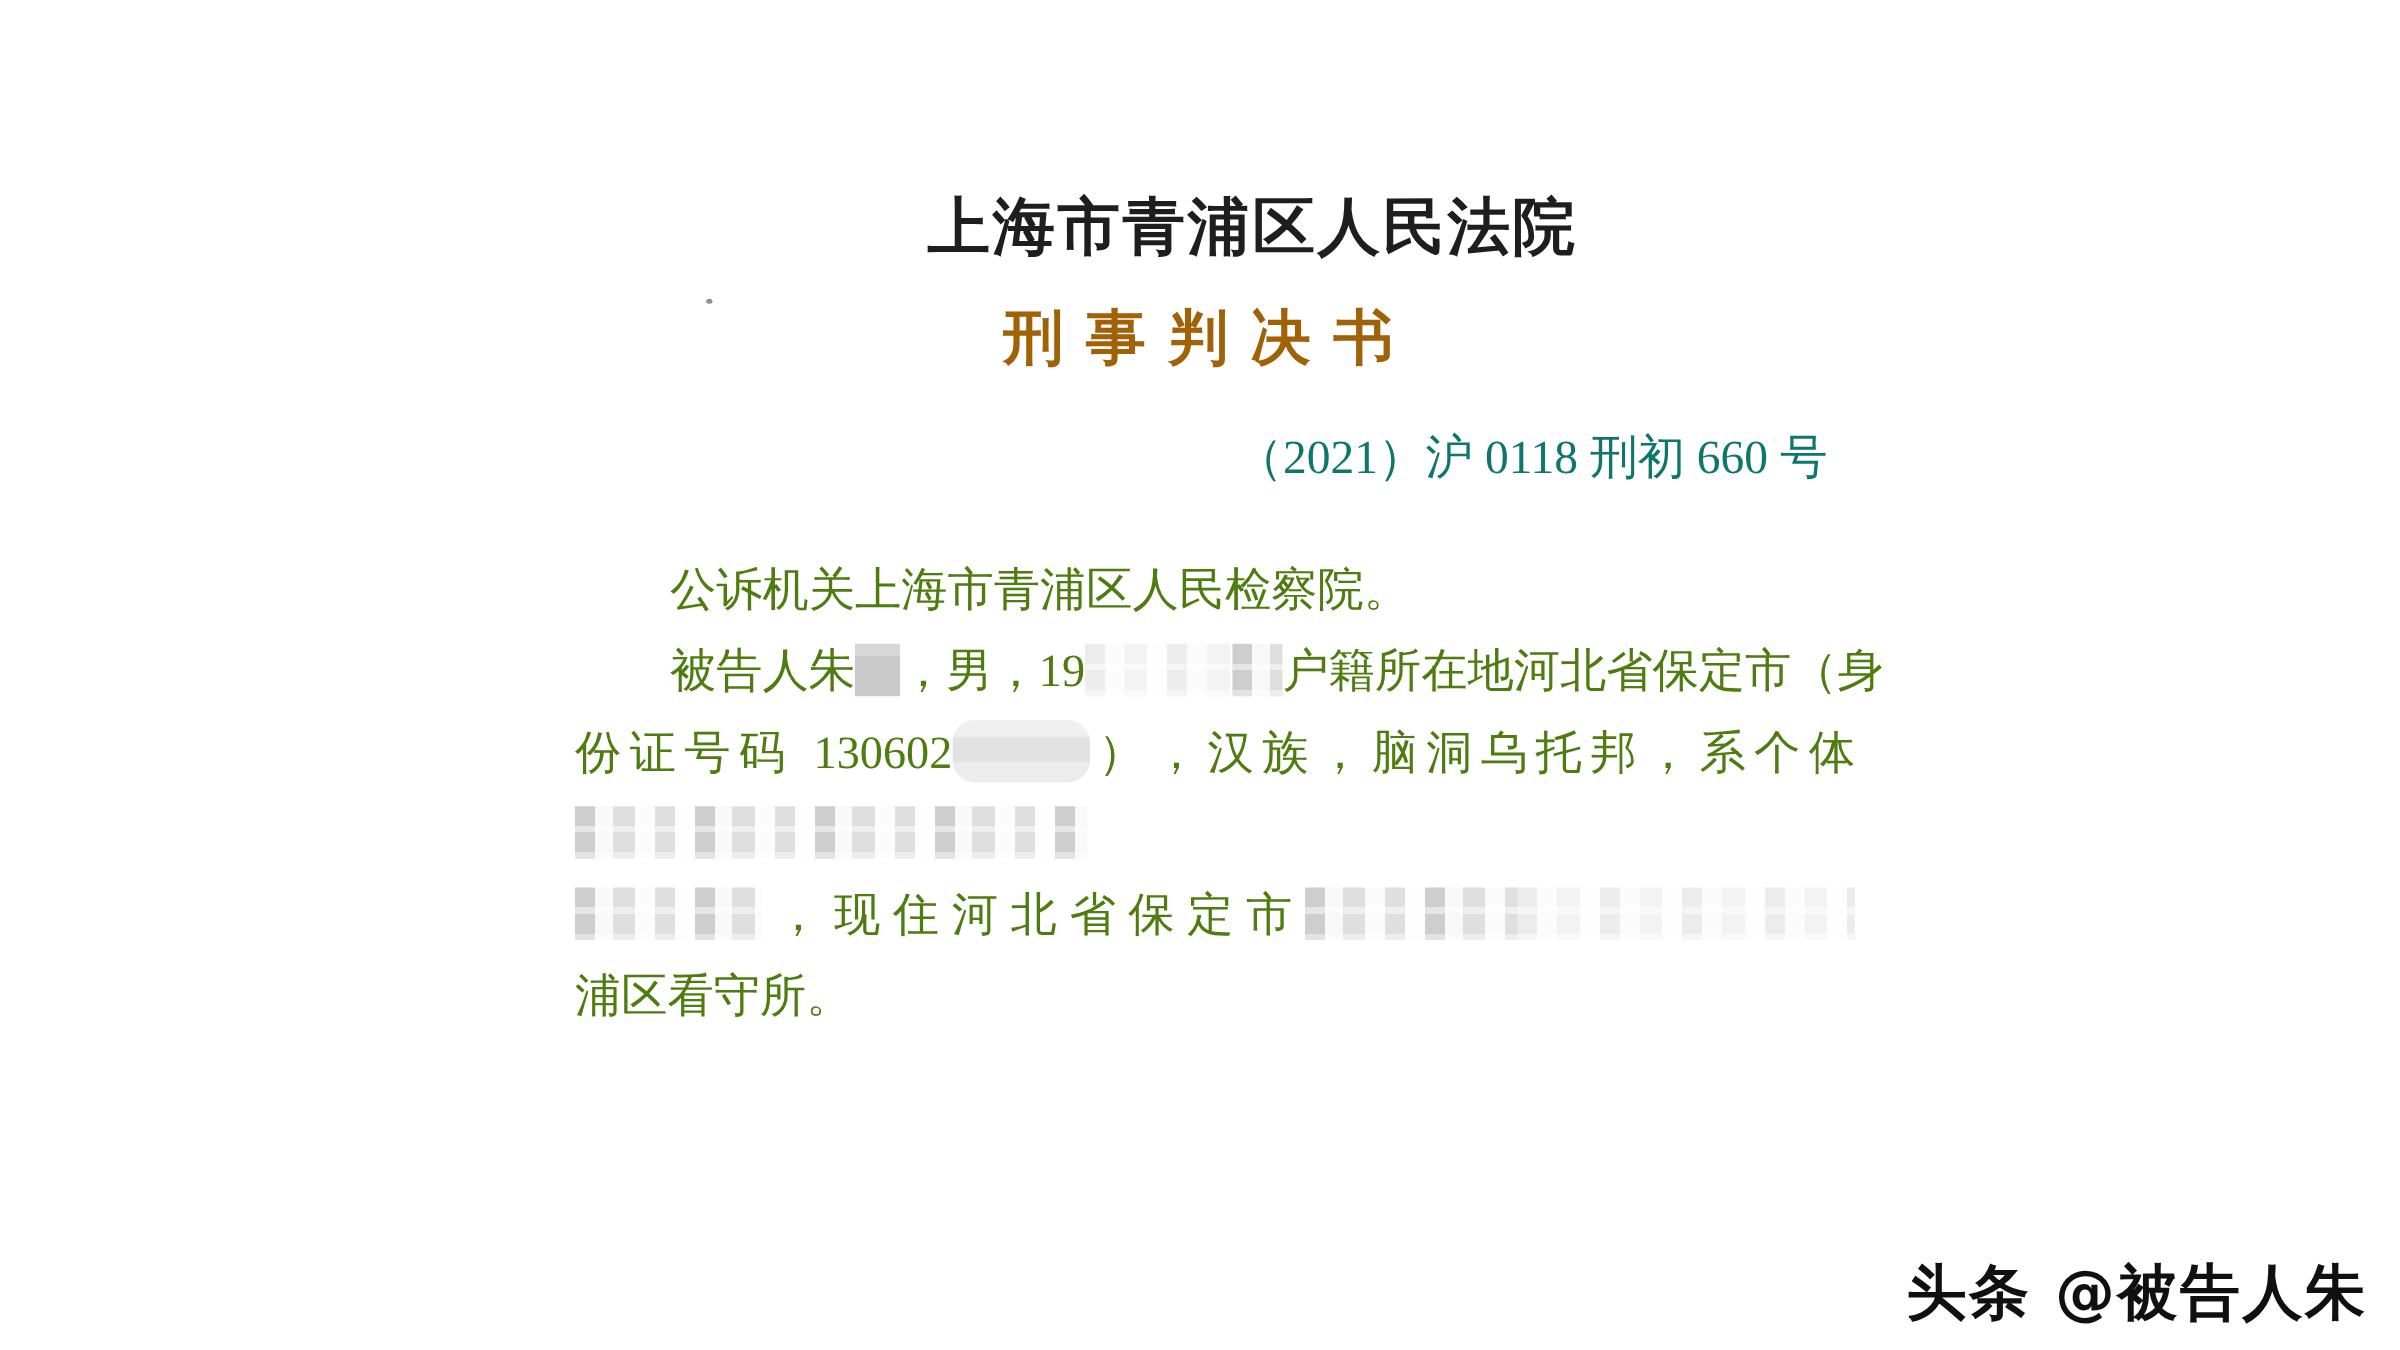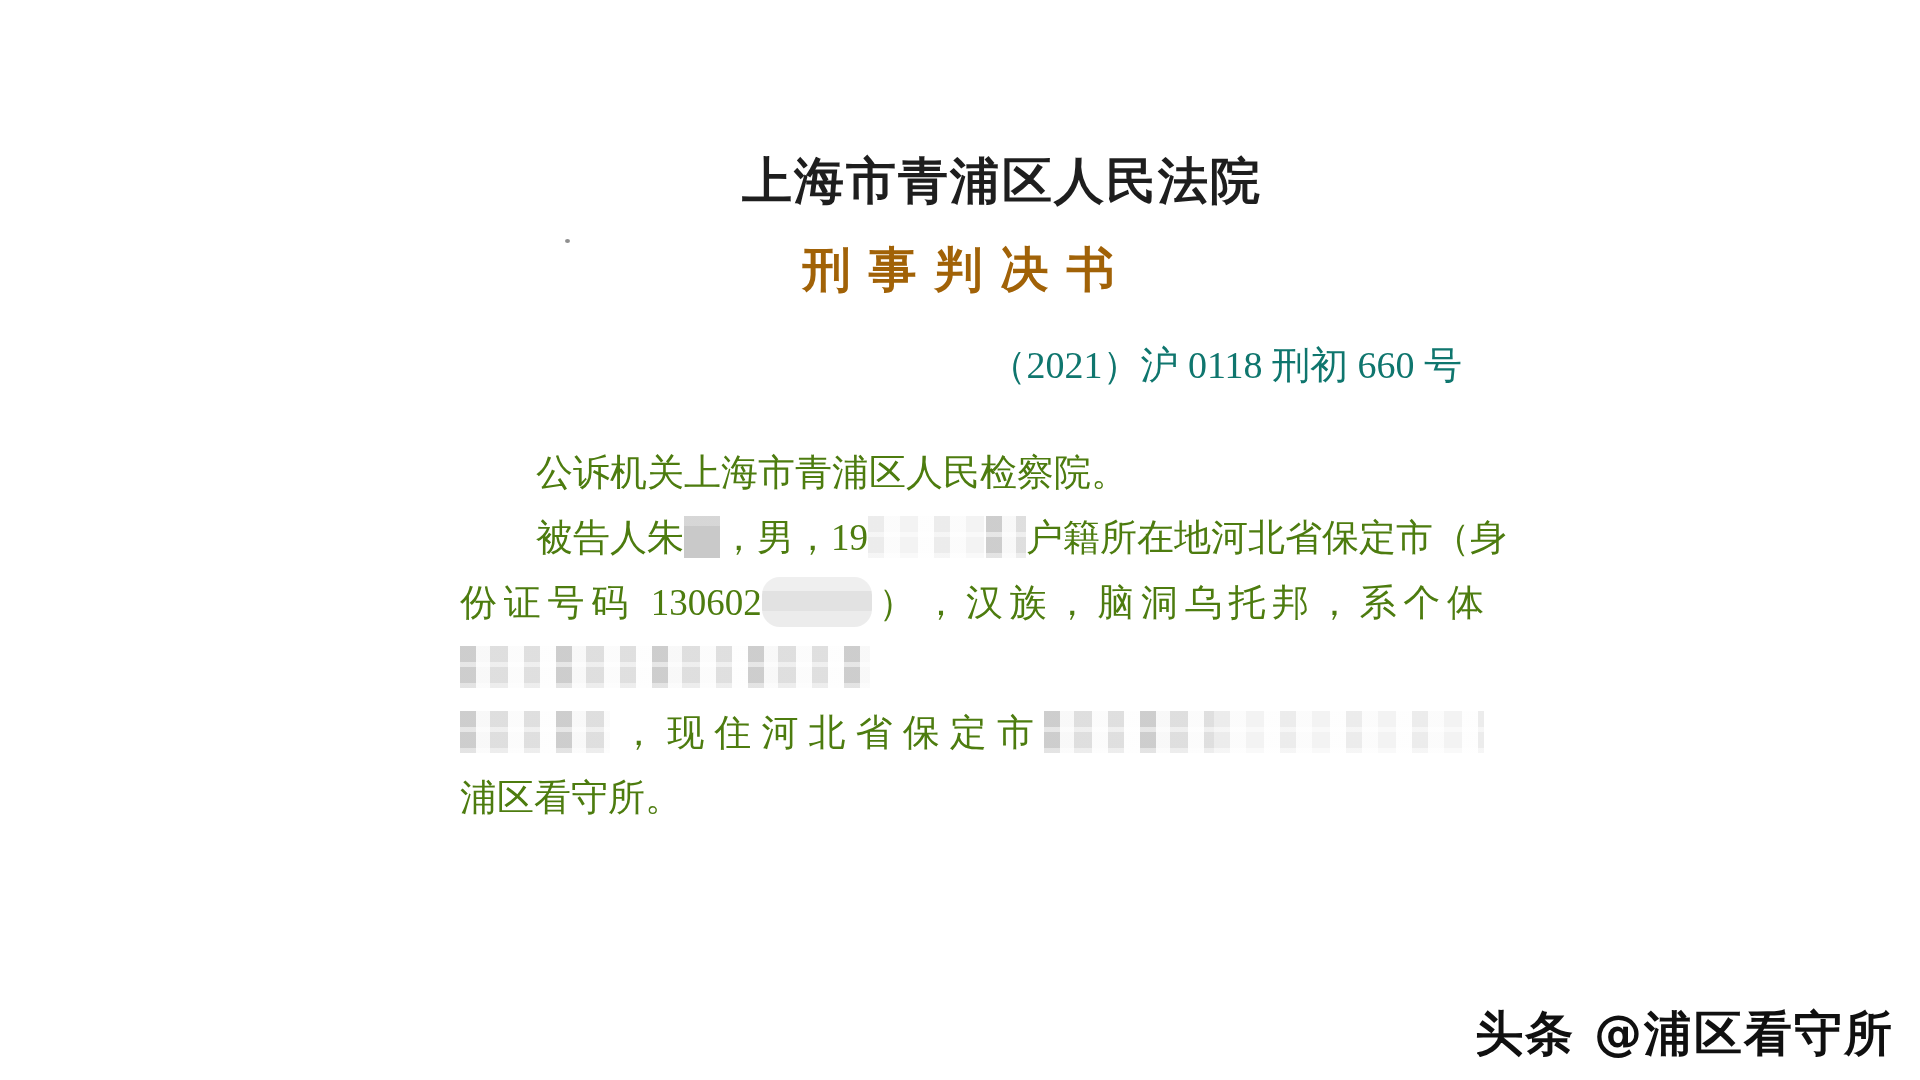--- a/index.html
+++ b/index.html
@@ -132,15 +132,15 @@
 
   <div class="doc-body">
       <div class="line indent"><span>公诉机关上海市青浦区人民检察院。</span></div>
       <div class="line indent full"><span>被告人朱</span><span class="redact solid" style="width: 36px;"></span><span>，男，19</span><span class="redact mosaic-light" style="width: 118px;"></span><span class="redact mosaic" style="width: 40px;"></span><span>户籍所在地河北省保定市（身</span></div>
       <div class="line full"><span>份证号码 130602</span><span class="redact blob" style="width: 110px;"></span><span>），汉族，脑洞乌托邦，系个体</span></div>
       <div class="line full"><span class="redact mosaic" style="width: 410px;"></span></div>
       <div class="line full"><span class="redact mosaic" style="width: 150px;"></span><span>，现住河北省保定市</span><span class="redact mosaic" style="width: 170px;"></span><span class="redact mosaic-light" style="width: 270px;"></span></div>
       <div class="line"><span>浦区看守所。</span></div>
     </div>
 
-  <div class="watermark">头条 @浦区看守所</div>
+  <div class="watermark">头条 @被告人朱</div>
 
 </div>
 
 </body></html>

